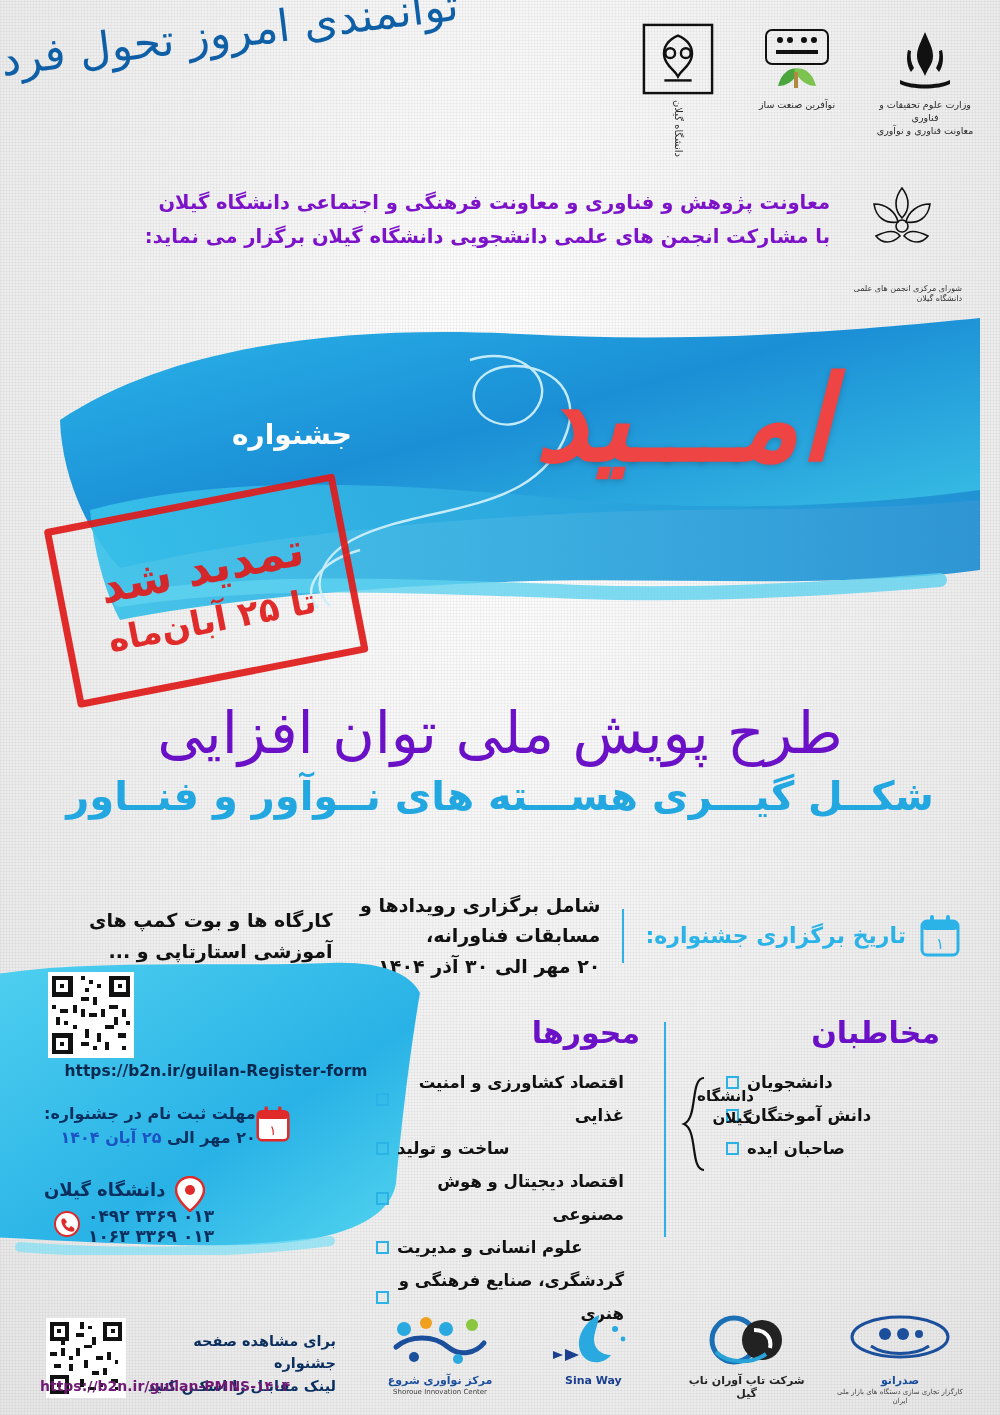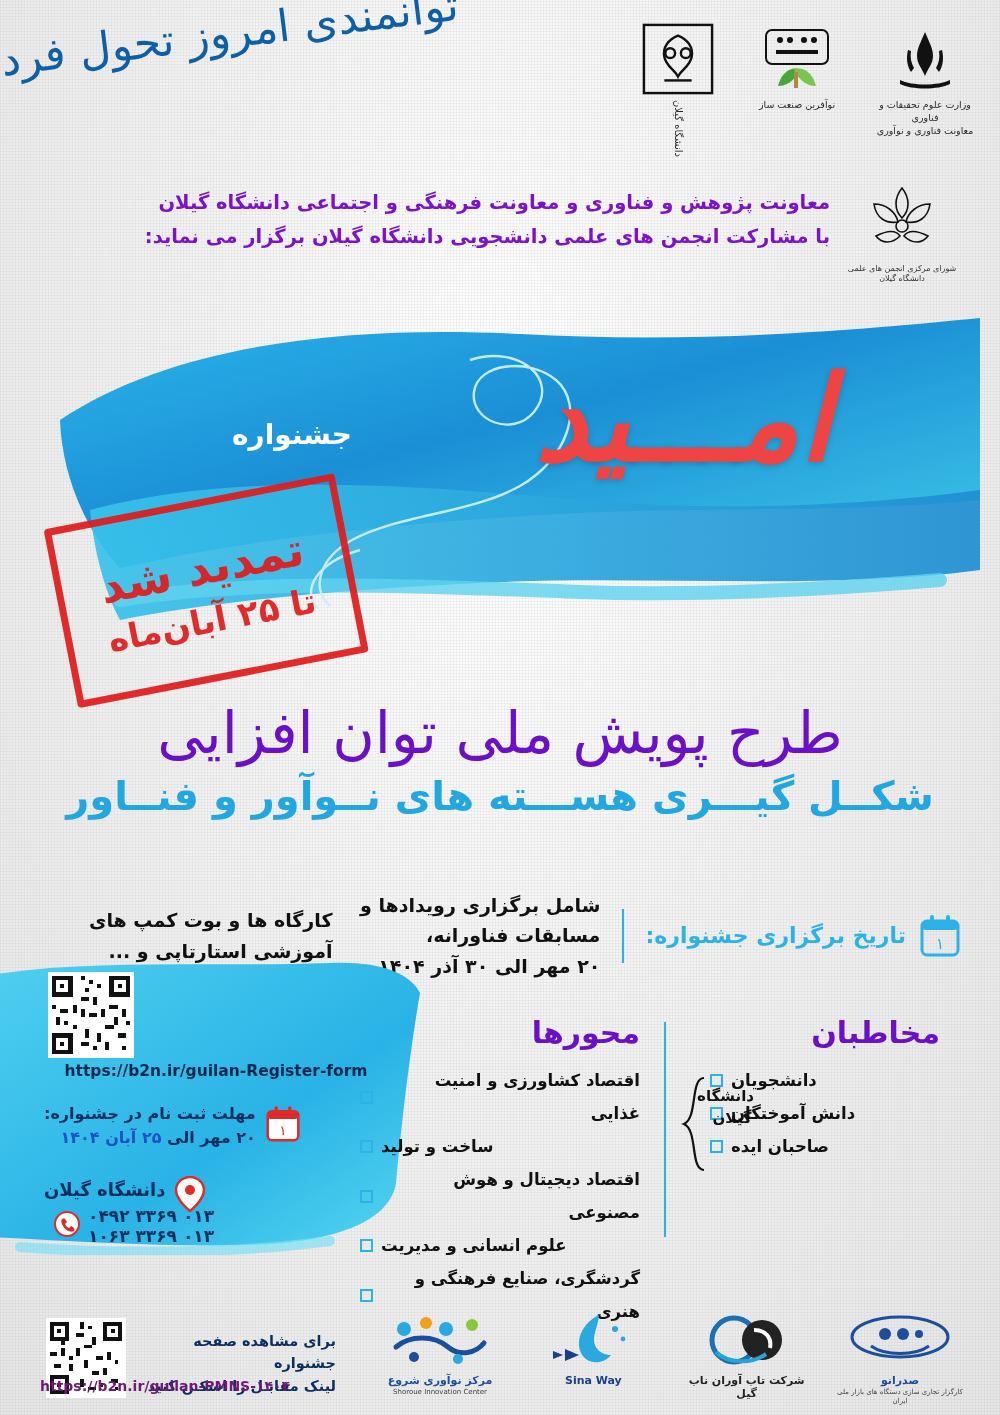--- a/index.html
+++ b/index.html
@@ -28,21 +28,21 @@
     position:absolute;top:30px;left:38px;width:420px;height:120px;
     font-family:"DejaVu Serif","Liberation Serif",serif;
     color:#0e5fa6;font-size:44px;text-align:left;
     transform:rotate(-7deg);transform-origin:left top;
     white-space:nowrap;direction:rtl;
   }
 
   
   .council{position:absolute;top:178px;right:38px;width:120px;text-align:center;}
   .council .mark{width:96px;height:86px;margin:0 auto;}
-  .council .cap{font-size:8px;color:#333;line-height:1.3;margin-top:0;}
+  .council .cap{font-size:8px;color:#333;line-height:1.3;margin-top:20px;text-align:right;}
 
   
   .org{position:absolute;top:186px;right:170px;width:790px;text-align:right;direction:rtl;}
   .org div{color:#7d13c9;font-weight:bold;font-size:19.5px;line-height:1.75;}
 
   
   .hero{position:absolute;top:300px;left:0;width:992px;height:360px;overflow:hidden;}
   .hero svg{position:absolute;top:0;left:0;}
   .hero-title{
     position:absolute;top:60px;right:160px;direction:rtl;text-align:center;
@@ -82,37 +82,37 @@
 
   
   .lower-brush{position:absolute;top:955px;left:0;width:430px;height:300px;}
 
   
   .qr1{position:absolute;top:972px;left:48px;width:86px;height:86px;}
   .regtext{position:absolute;top:1012px;left:146px;width:240px;text-align:right;direction:rtl;}
   .regtext div{color:#0a2f5e;font-size:16px;font-weight:bold;line-height:1.6;}
   .reglink{position:absolute;top:1062px;left:46px;width:340px;text-align:center;color:#07284f;font-size:15.5px;font-weight:bold;direction:ltr;}
 
-  .deadline{position:absolute;top:1102px;left:44px;width:350px;display:flex;flex-direction:row-reverse;align-items:center;justify-content:flex-start;gap:10px;direction:rtl;}
+  .deadline{position:absolute;top:1102px;left:44px;width:350px;display:flex;flex-direction:row-reverse;align-items:center;justify-content:flex-start;direction:rtl;}
   .deadline .txt{text-align:right;}
   .deadline .txt div{font-size:16px;font-weight:bold;color:#0a2f5e;line-height:1.5;}
   .deadline .hl{color:#1b53c4;}
 
   .addr{position:absolute;top:1176px;left:44px;width:350px;display:flex;flex-direction:row-reverse;align-items:flex-start;gap:10px;direction:rtl;}
   .addr .txt div{font-size:18px;font-weight:bold;color:#0a2f5e;line-height:1.55;text-align:right;}
   .phones{position:absolute;top:1206px;left:54px;width:330px;direction:rtl;text-align:right;}
   .phones .row{display:flex;flex-direction:row-reverse;align-items:center;gap:8px;justify-content:flex-start;}
   .phones .num{font-size:17px;font-weight:bold;color:#0a2f5e;letter-spacing:1px;}
 
   
   .col-axes{position:absolute;top:1015px;right:360px;width:280px;direction:rtl;text-align:right;}
   .col-aud{position:absolute;top:1015px;right:60px;width:230px;direction:rtl;text-align:right;}
   .col-title{color:#6a10c6;font-weight:bold;font-size:30px;margin-bottom:14px;}
   .col-title.aud{text-align:right;}
-  .col-list{list-style:none;margin:0;padding:0;}
+  .col-list{list-style:none;margin:16px;padding:0;}
   .col-list li{display:flex;flex-direction:row;align-items:center;justify-content:flex-end;gap:8px;font-size:16.5px;color:#111;line-height:2.0;font-weight:bold;}
   .bullet{width:9px;height:9px;border:2px solid #2bb3e8;flex:none;}
   .vsep{position:absolute;top:1022px;right:334px;width:2px;height:215px;background:#2bb3e8;}
 
   .brace{position:absolute;top:1076px;right:292px;width:28px;height:96px;}
   .brace-label{position:absolute;top:1086px;right:246px;width:44px;text-align:center;color:#111;font-size:15px;font-weight:bold;line-height:1.45;direction:rtl;}
 
   
   .qr2{position:absolute;top:1318px;left:46px;width:80px;height:80px;}
   .viewtext{position:absolute;top:1330px;left:136px;width:200px;text-align:right;direction:rtl;}

